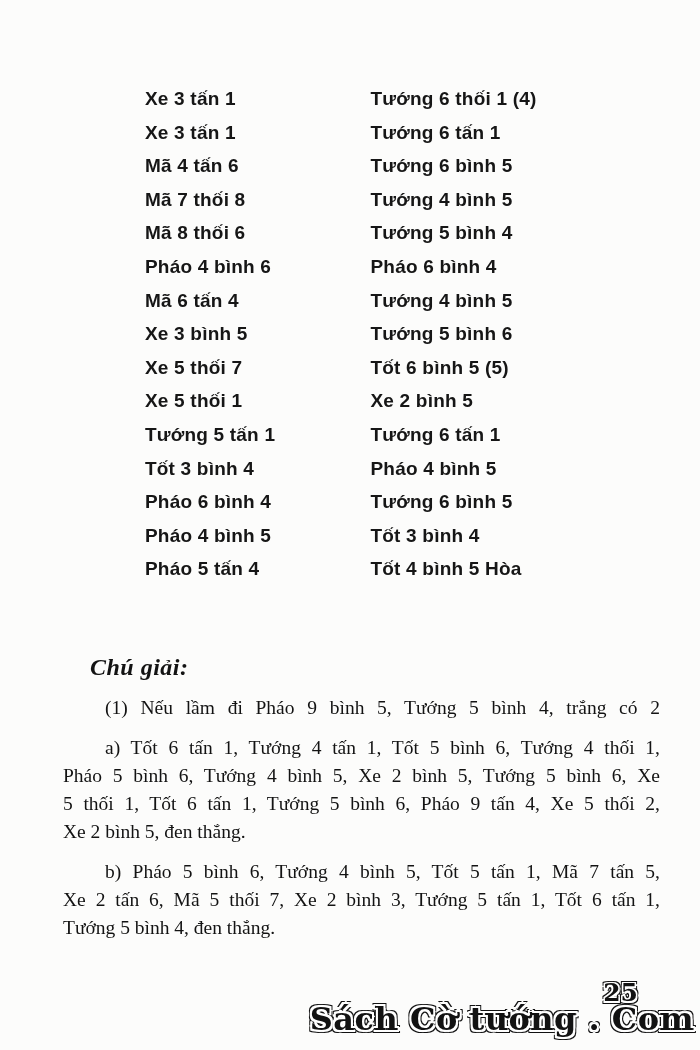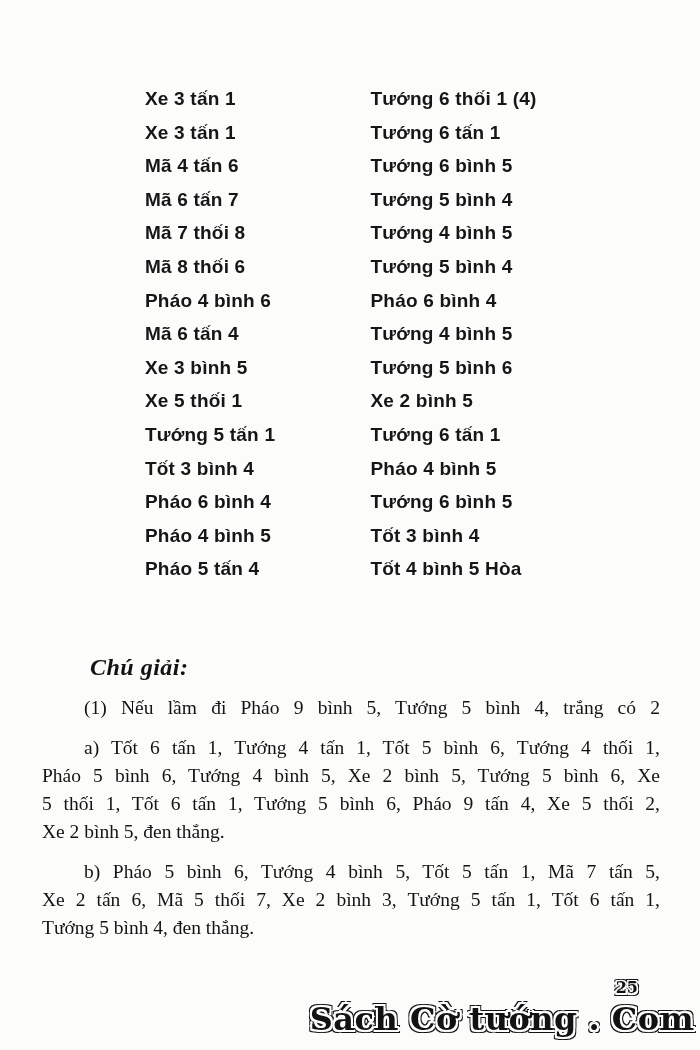--- a/index.html
+++ b/index.html
@@ -49,30 +49,31 @@
     font-size: 24px;
     line-height: 30px;
     margin-left: 48px;
     letter-spacing: 0.5px;
   }
   .note-para { margin: 12px 0 0 0; }
   .note-para .note-line:first-child { text-indent: 42px; }
   .note-line {
     text-align: justify;
     text-align-last: justify;
+    margin-left: 21px;
   }
   .note-line.last { text-align-last: left; }
 
   
   .pagenum {
     position: absolute;
     right: 62px; top: 978px;
     font-family: "DejaVu Serif", serif;
     font-weight: 700;
-    font-size: 16px;
+    font-size: 25px;
     color: #121212;
     text-shadow:
       1.5px 1.5px 0 #ffffff, -1.5px -1.5px 0 #ffffff,
       1.5px -1.5px 0 #ffffff, -1.5px 1.5px 0 #ffffff,
       2.5px 2.5px 0 #121212, -2.5px -2.5px 0 #121212,
       2.5px -2.5px 0 #121212, -2.5px 2.5px 0 #121212;
   }
   .watermark {
     position: absolute;
     right: 6px; top: 1000px;
@@ -103,24 +104,20 @@
   <div class="move-row">
     <span class="move-left">Xe 3 tấn 1</span>
     <span class="move-right">Tướng 6 tấn 1</span>
   </div>
 
   <div class="move-row">
     <span class="move-left">Mã 4 tấn 6</span>
     <span class="move-right">Tướng 6 bình 5</span>
   </div>
 
-  <div class="move-row">
-    <span class="move-left">Mã 6 tấn 7</span>
-    <span class="move-right">Tướng 5 bình 4</span>
-  </div>
 
   <div class="move-row">
     <span class="move-left">Mã 7 thối 8</span>
     <span class="move-right">Tướng 4 bình 5</span>
   </div>
 
   <div class="move-row">
     <span class="move-left">Mã 8 thối 6</span>
     <span class="move-right">Tướng 5 bình 4</span>
   </div>
@@ -133,20 +130,24 @@
   <div class="move-row">
     <span class="move-left">Mã 6 tấn 4</span>
     <span class="move-right">Tướng 4 bình 5</span>
   </div>
 
   <div class="move-row">
     <span class="move-left">Xe 3 bình 5</span>
     <span class="move-right">Tướng 5 bình 6</span>
   </div>
 
+  <div class="move-row">
+    <span class="move-left">Xe 5 thối 7</span>
+    <span class="move-right">Tốt 6 bình 5 (5)</span>
+  </div>
 
   <div class="move-row">
     <span class="move-left">Xe 5 thối 1</span>
     <span class="move-right">Xe 2 bình 5</span>
   </div>
 
   <div class="move-row">
     <span class="move-left">Tướng 5 tấn 1</span>
     <span class="move-right">Tướng 6 tấn 1</span>
   </div>

